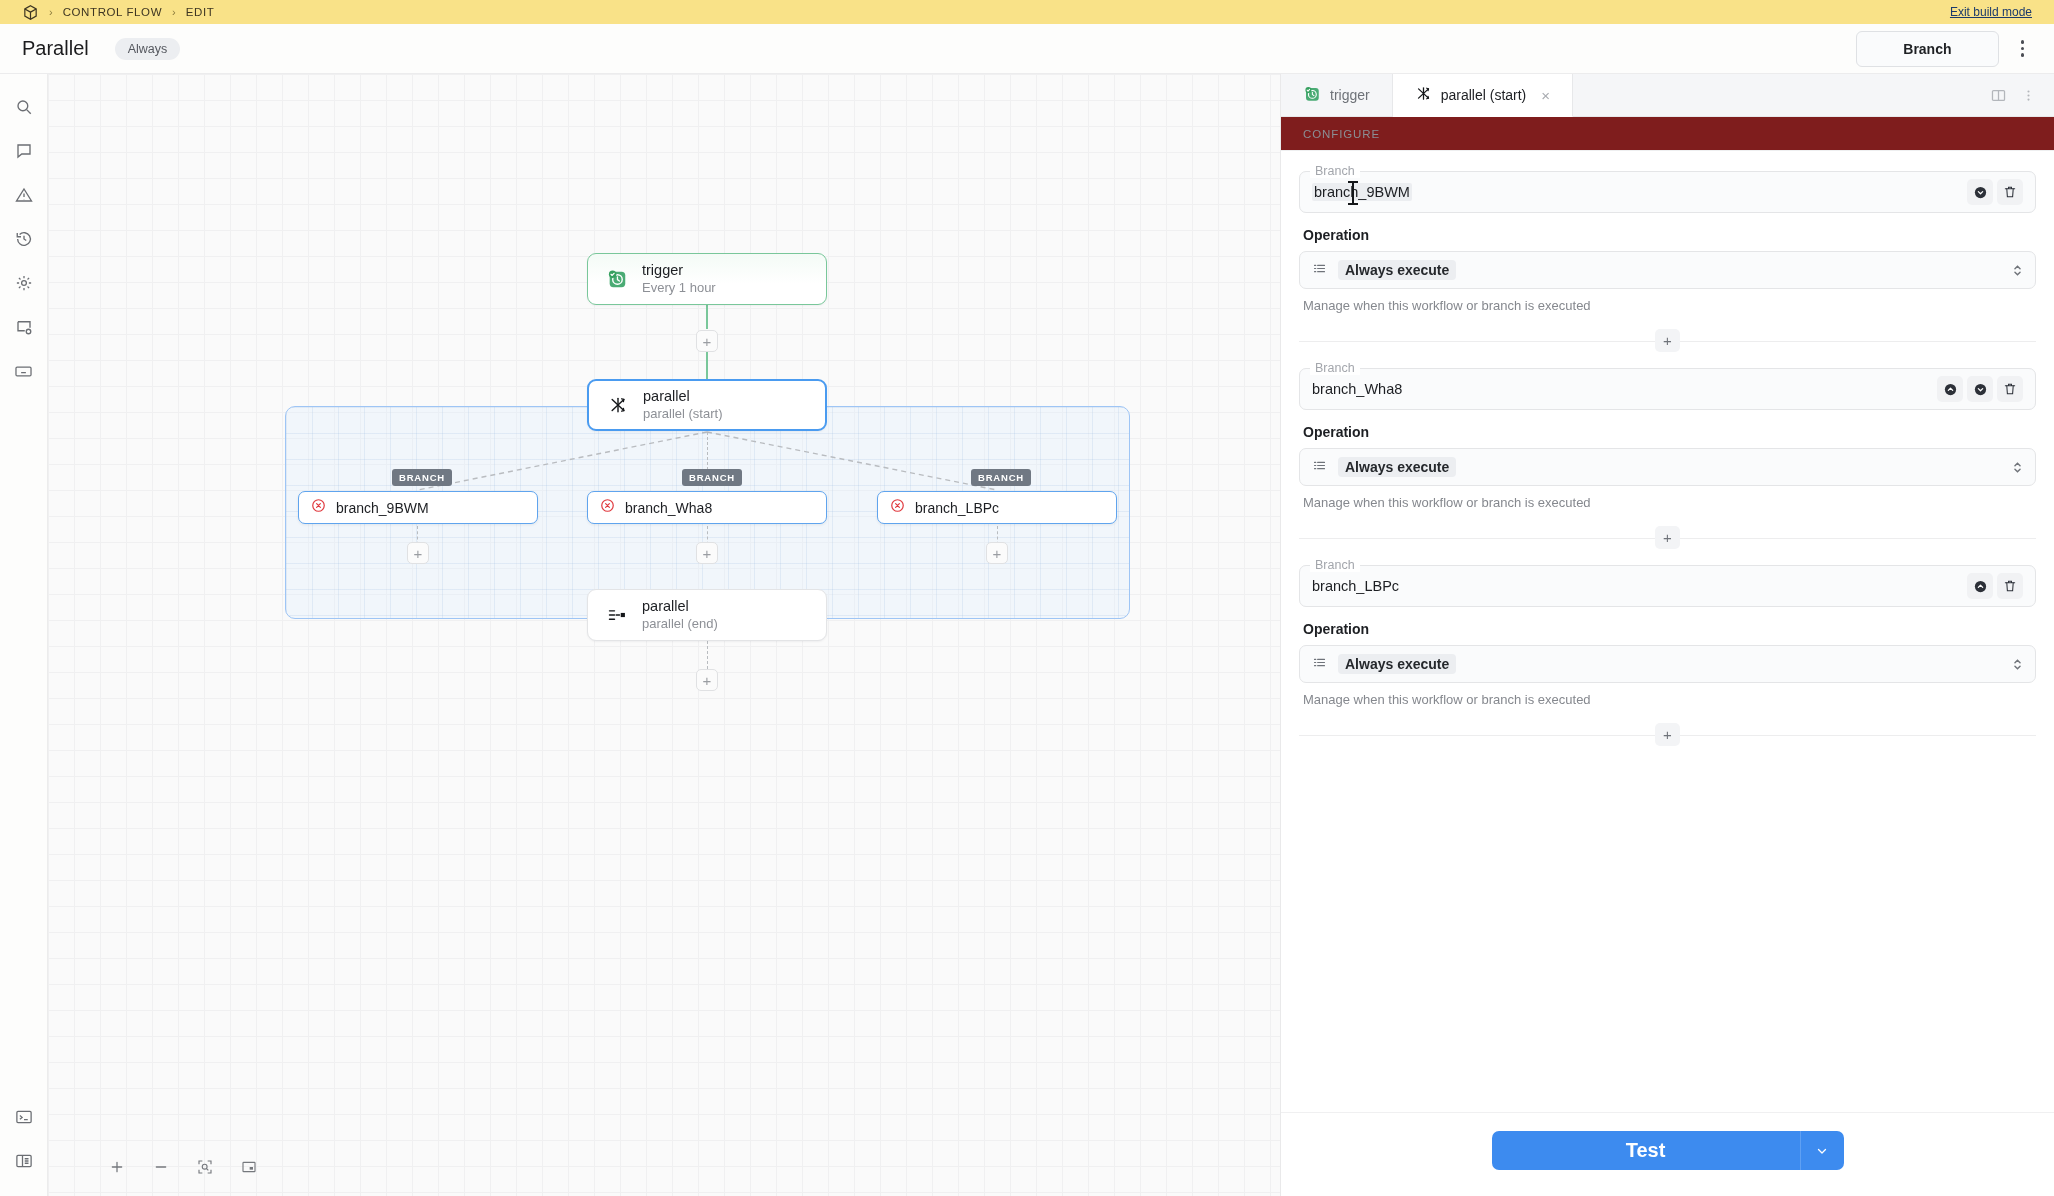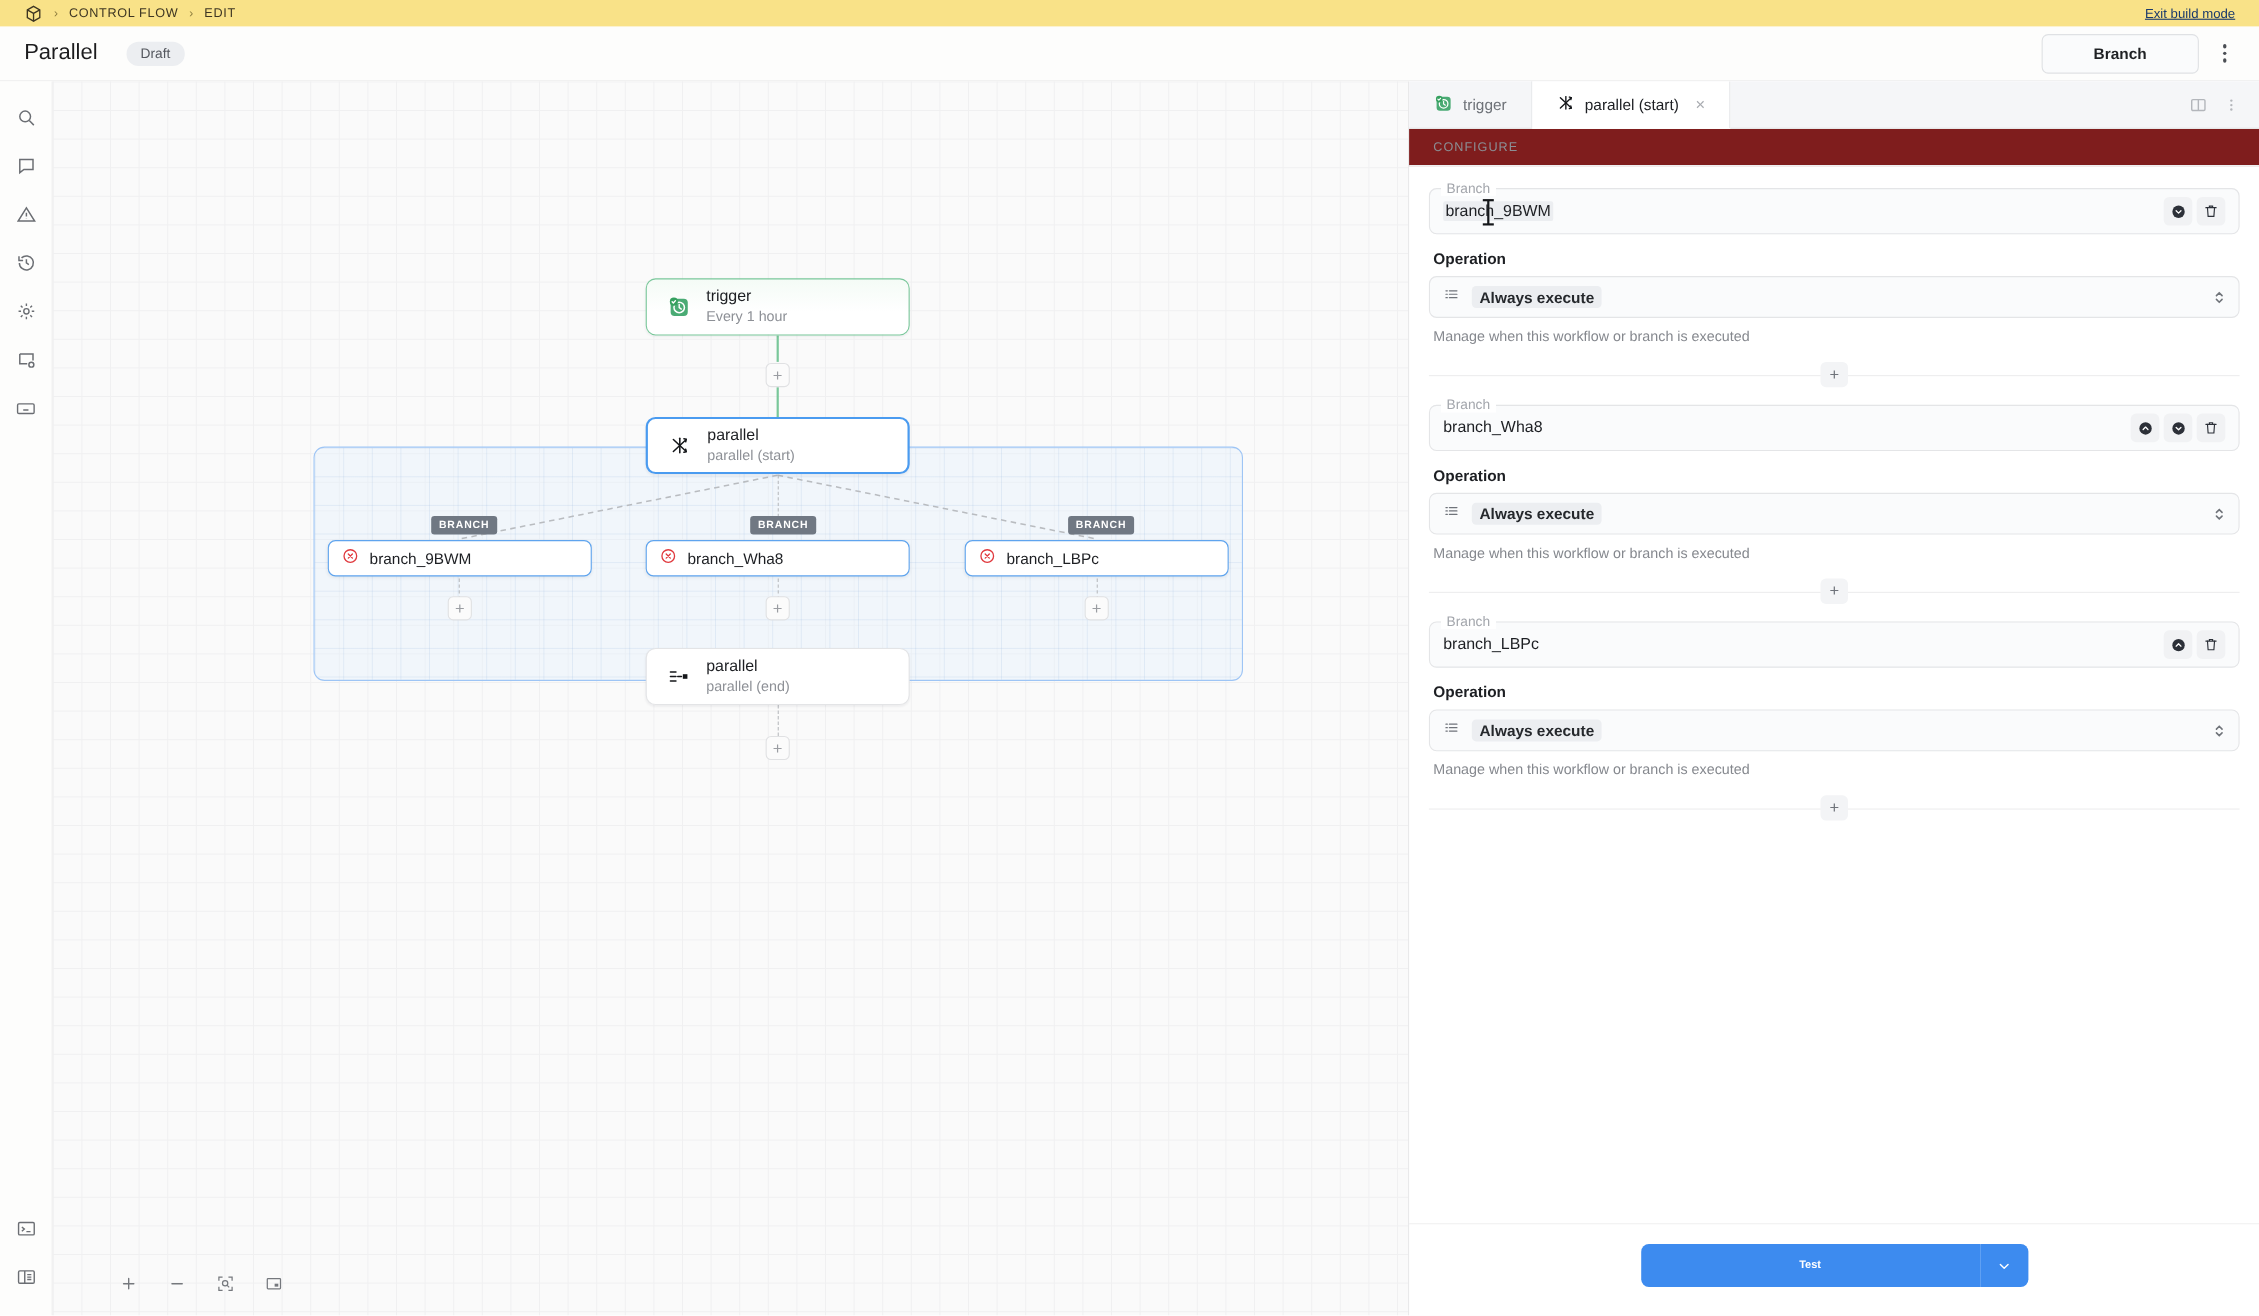--- a/index.html
+++ b/index.html
@@ -386,21 +386,21 @@
     border-top: 1px solid #f0f0f1;
   }
   .test-group { display: flex; width: 352px; }
   .test-btn {
     flex: 1;
     background: #3d8bef;
     color: #fff;
     border: none;
     border-radius: 7px 0 0 7px;
     height: 39px;
-    font-size: 10px;
+    font-size: 20px;
     font-weight: 700;
     cursor: pointer;
     font-family: "Liberation Sans", sans-serif;
   }
   .test-caret {
     width: 44px;
     background: #3d8bef;
     border-left: 1px solid #5fa0f3;
     border-radius: 0 7px 7px 0;
     display: flex; align-items: center; justify-content: center;
@@ -417,21 +417,21 @@
   </svg>
   <span class="crumb-sep">›</span>
   <span class="crumb link">CONTROL FLOW</span>
   <span class="crumb-sep">›</span>
   <span class="crumb">EDIT</span>
   <span class="exit-build">Exit build mode</span>
 </div>
 
 <div class="title-bar">
   <span class="wf-title">Parallel</span>
-  <span class="draft-badge">Draft</span>
+  <span class="draft-badge">Always</span>
   <div class="title-right">
     <button class="deploy-btn">Branch</button>
     <div class="kebab">
         <span></span>
         <span></span>
         <span></span>
       </div>
   </div>
 </div>
 

